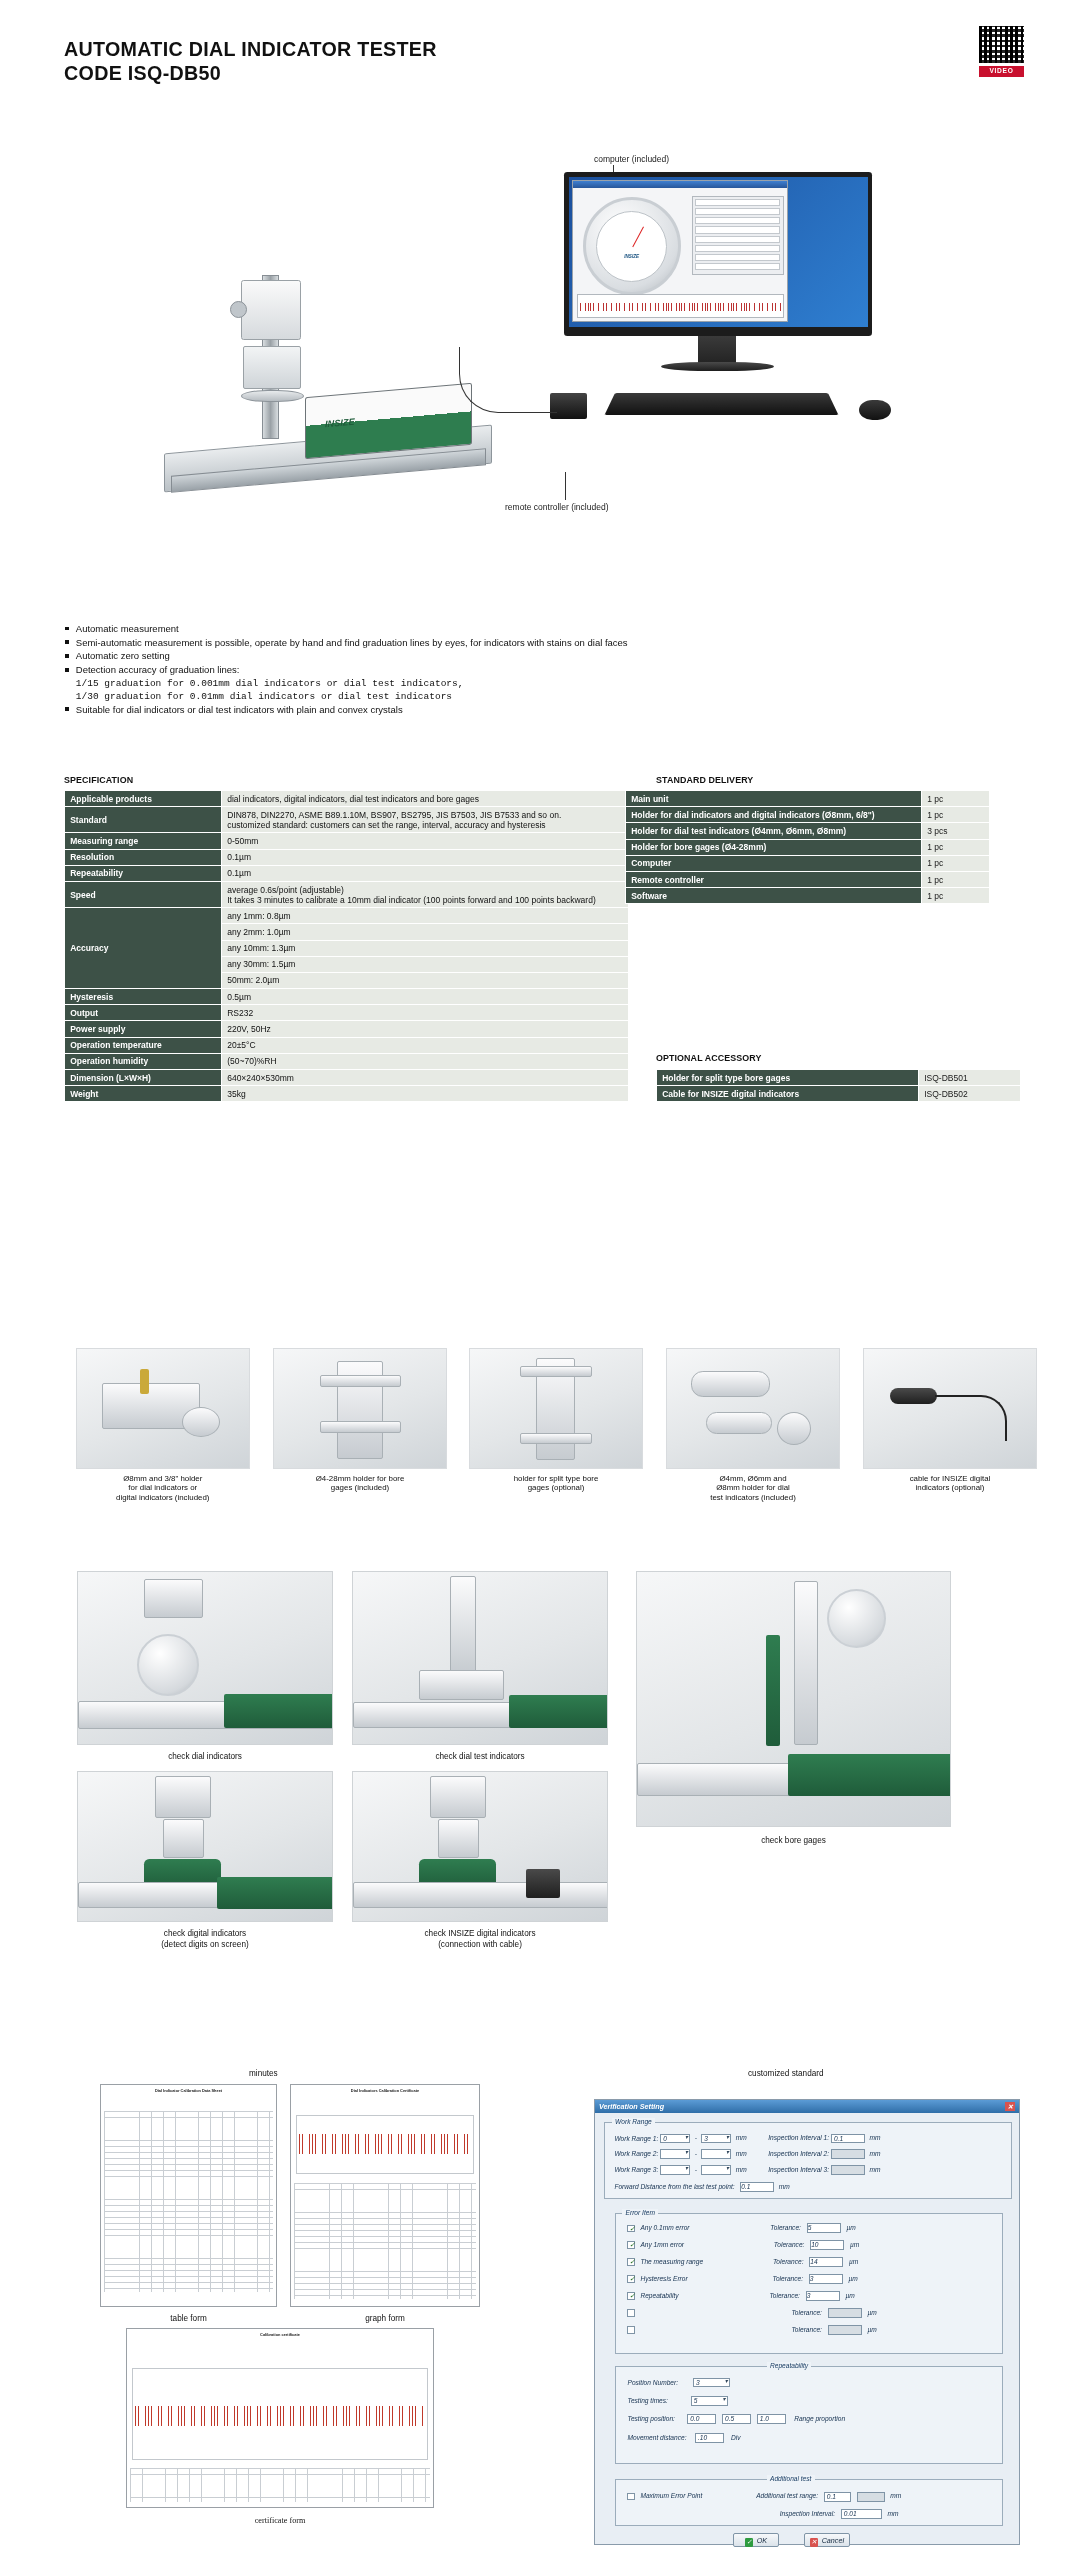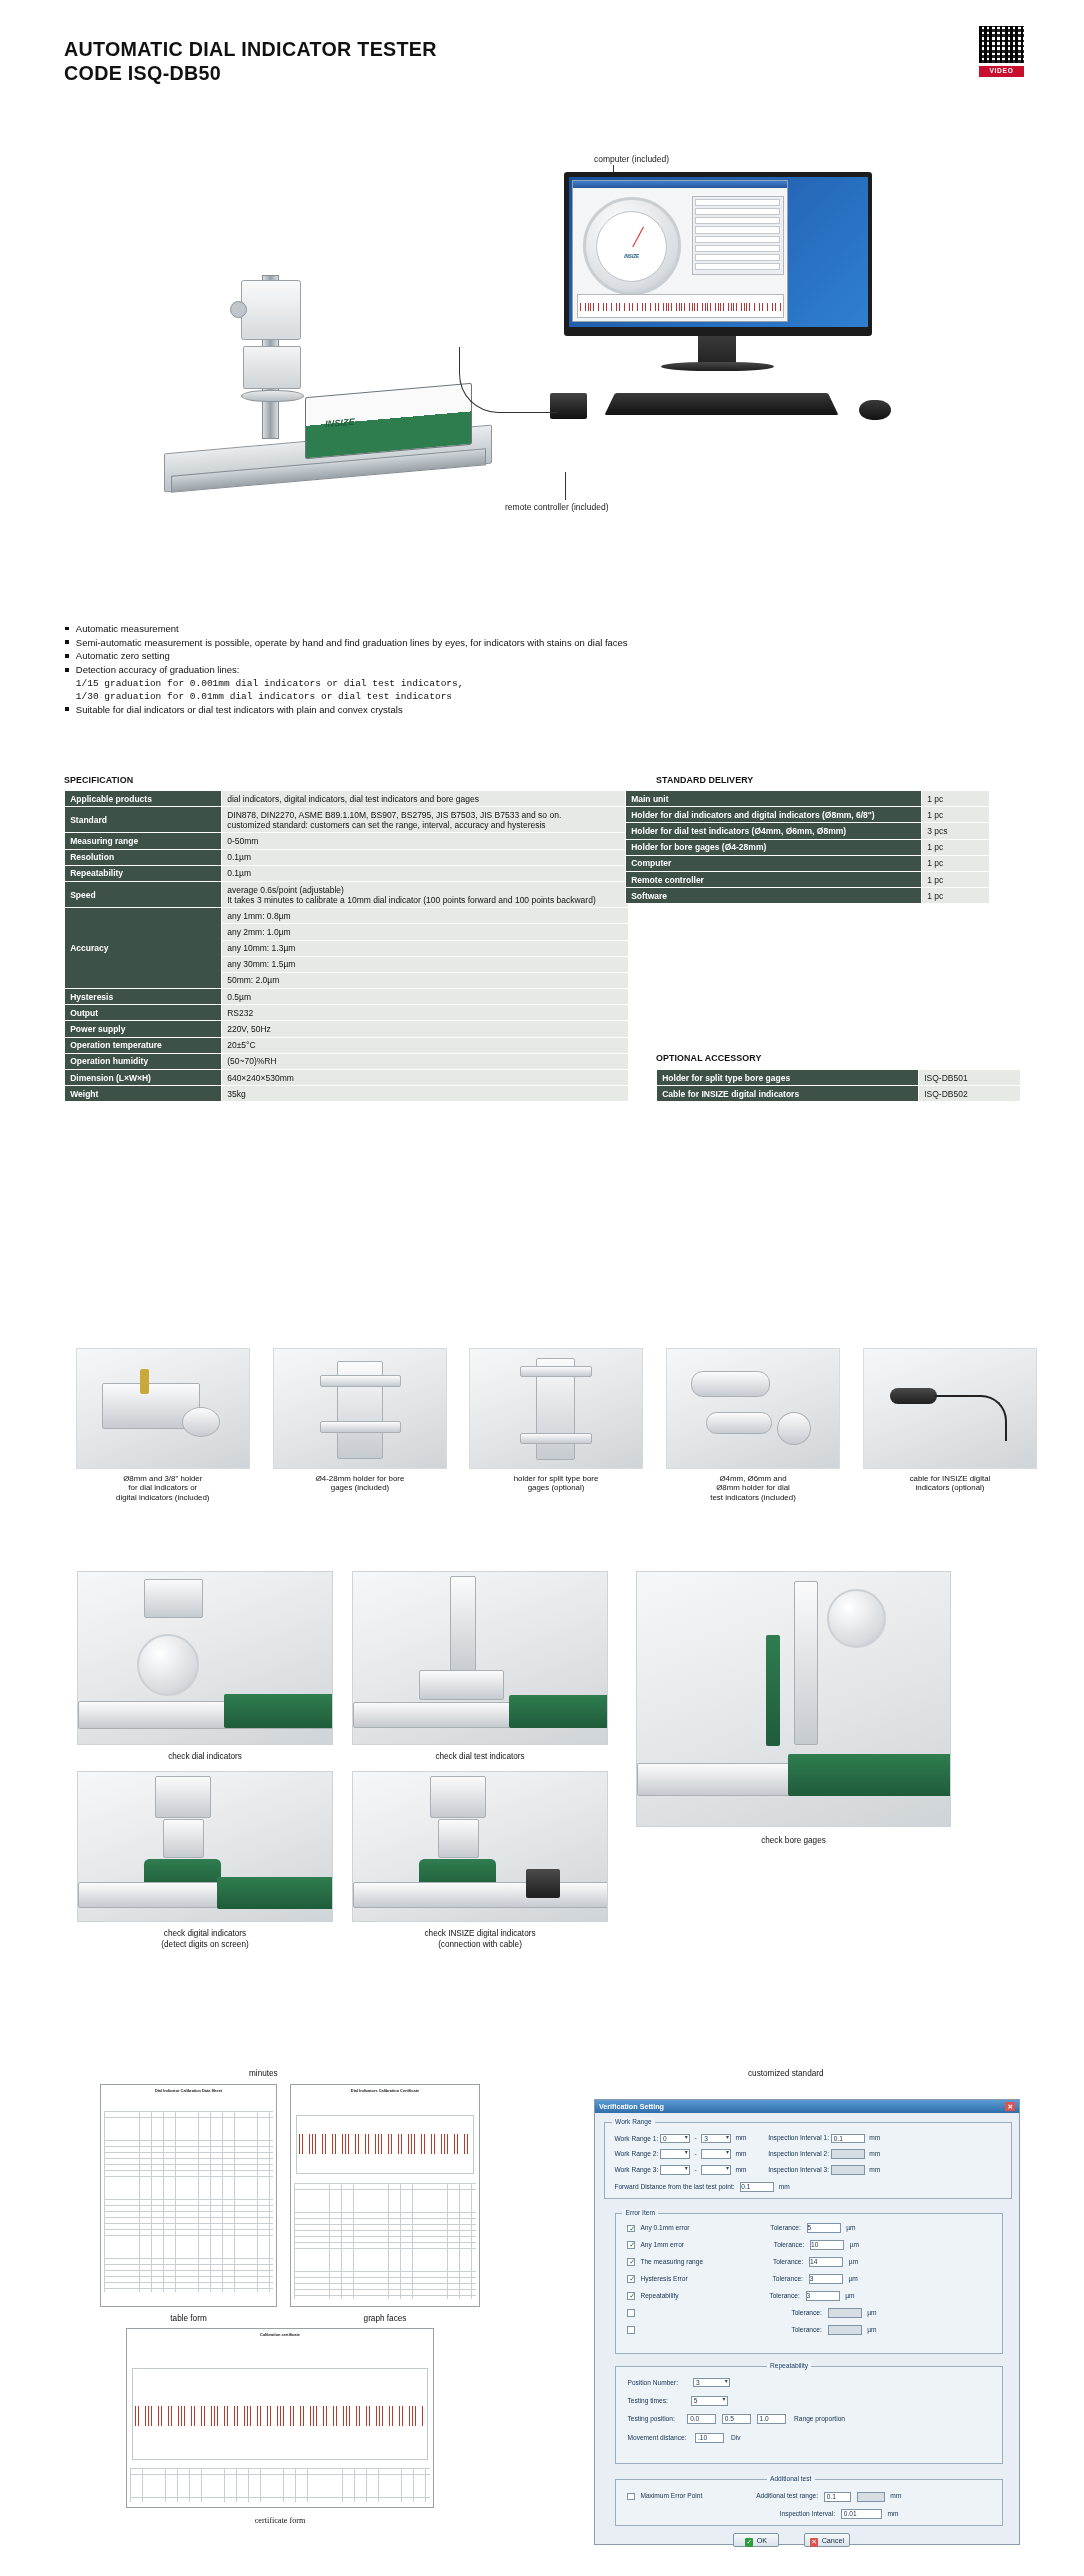--- a/index.html
+++ b/index.html
@@ -120,21 +120,21 @@
      background:
        repeating-linear-gradient(180deg,#c9ced3 0 0.7px,transparent 0.7px 5.9px),
        repeating-linear-gradient(90deg,#c9ced3 0 0.7px,transparent 0.7px 11.8px);
      background-color:#fff; }
   .doc-chart { position:absolute; left:5.2px; right:5.2px; top:30px; height:59px; background:#fff; border:0.7px solid #c3c8cd; }
   .doc-wave { position:absolute; left:2px; right:2px; top:18.4px; height:19.7px;
      background:repeating-linear-gradient(90deg,#c0392b 0 0.7px,transparent 0.7px 3.3px); }
   .doc-cap { position:absolute; text-align:center; font-size:8.2px; color:#111; }
 
   
-  .dlg { position:absolute; left:594px; top:2099px; width:426px; height:446px; background:#e8eef4; border:0.7px solid #8a9bab; }
+  .dlg { position:absolute; left:594px; top:2099px; width:426px; height:446px; background:#e8eef4; border:0.7px solid #8a9bab;font-style:italic; }
   .dlg-title { height:13px; background:linear-gradient(#5b9bd5,#2f6ea8); color:#fff; font-size:7.2px; padding:2px 3.9px; font-weight:bold; }
   .dlg-close { float:right; width:9.8px; height:9.2px; background:#d9534f; color:#fff; text-align:center; line-height:9.2px; font-size:6.6px; font-weight:bold; }
   .group { position:absolute; border:0.7px solid #9bacbb; background:#eef3f8; }
   .group-legend { position:absolute; top:-5.2px; left:6.6px; background:#eef3f8; padding:0 3.3px; font-size:6.6px; color:#13375e; }
   .lbl { font-size:6.6px; color:#14304f; }
   .inp { display:inline-block; height:9.8px; background:#fff; border:0.7px solid #7f94a6; vertical-align:middle; }
   .inp.gray { background:#d6dde3; }
   .sel { display:inline-block; height:9.8px; background:#fff; border:0.7px solid #7f94a6; vertical-align:middle; position:relative; }
   .sel:after { content:"▾"; position:absolute; right:1.3px; top:-0.7px; font-size:5.9px; color:#33495e; }
   .cbx { display:inline-block; width:7.2px; height:7.2px; background:#fff; border:0.7px solid #7f94a6; vertical-align:middle; position:relative; }
@@ -490,21 +490,21 @@
   </div>
   <div class="doc-cap" style="left:100px; top:2314px; width:177px;">table form</div>
 
   <div class="doc" style="left:290px; top:2084px; width:190px; height:223px;">
     <div class="doc-title">Dial Indicators Calibration Certificate</div>
     <div class="doc-chart">
         <div class="doc-wave"></div>
       </div>
     <div class="doc-grid" style="top:98px; bottom:6.6px;"></div>
   </div>
-  <div class="doc-cap" style="left:290px; top:2314px; width:190px;">graph faces</div>
+  <div class="doc-cap" style="left:290px; top:2314px; width:190px;">graph form</div>
 
   <div class="doc" style="left:126px; top:2328px; width:308px; height:180px;">
     <div class="doc-title">Calibration certificate</div>
     <div class="doc-chart" style="top:39px; height:92px;">
         <div class="doc-wave" style="top:37px;"></div>
       </div>
     <div class="doc-grid" style="top:139px; bottom:5.2px;"></div>
   </div>
   <div class="doc-cap" style="left:126px; top:2516px; width:308px;font-family:Liberation Serif, serif;">certificate form</div>
 

